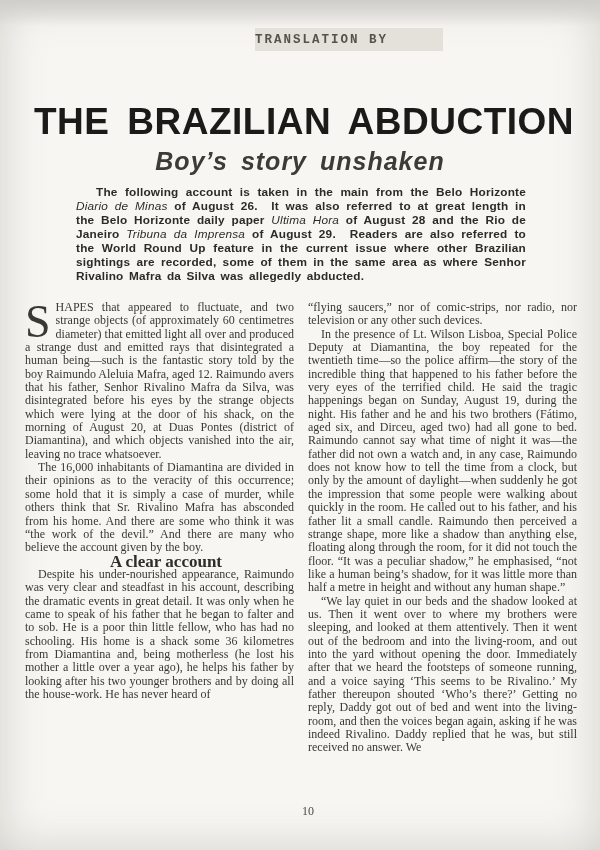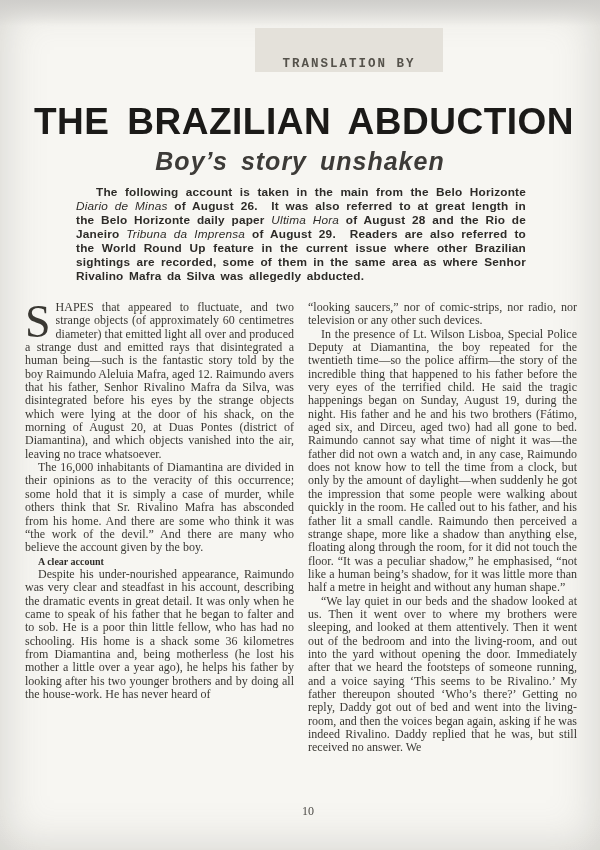--- a/index.html
+++ b/index.html
@@ -17,23 +17,23 @@
     box-shadow:inset 0 0 45px rgba(110,110,105,.28);
     overflow:hidden;
     color:#35332f;
   }
   .top-strip{
     position:absolute;top:0;left:0;width:100%;height:26px;
     background:linear-gradient(#cfcecb, rgba(207,206,203,0));
   }
   
   .stamp{
-    position:absolute;top:28px;left:255px;width:188px;height:44px;
+    position:absolute;top:28px;left:255px;width:188px;height:23px;
     background:#e4e1da;
-    display:flex;flex-direction:column;align-items:center;justify-content:flex-end;
+    display:flex;flex-direction:row;align-items:center;justify-content:space-between;
     font-family:"Liberation Mono", monospace;
     font-size:12.5px;line-height:16px;letter-spacing:2px;
     color:#55524b;font-weight:bold;
   }
   
   .title{
     position:absolute;top:76px;left:4px;width:100%;
     text-align:center;
     font-family:"Liberation Sans", sans-serif;
     font-weight:bold;font-size:37px;letter-spacing:.5px;word-spacing:7px;
@@ -70,21 +70,21 @@
   }
   .col p{margin:0;text-indent:13px;}
   .col p.noindent{text-indent:0;}
   .dropcap{
     float:left;
     font-size:46px;line-height:37px;
     margin:2px 5px 0 0;
     color:#3a3833;
   }
   .subhead{
-    font-weight:bold;font-size:10px;
+    text-align:center;font-weight:bold;font-size:17px;
     margin:9px 0 6px 0;text-indent:0;
     color:#2f2d29;
   }
   
   .folio{
     position:absolute;bottom:31px;left:8px;width:100%;
     text-align:center;font-size:12px;color:#4c4a46;
   }
 </style>
 </head>
@@ -103,20 +103,20 @@
   <div class="intro"><span>The following account is taken in the main from the Belo Horizonte </span><span class="it">Diario de Minas</span><span> of August 26.&nbsp; It was also referred to at great length in the Belo Horizonte daily paper </span><span class="it">Ultima Hora</span><span> of August 28 and the Rio de Janeiro </span><span class="it">Tribuna da Imprensa</span><span> of August 29.&nbsp; Readers are also referred to the World Round Up feature in the current issue where other Brazilian sightings are recorded, some of them in the same area as where Senhor Rivalino Mafra da Silva was allegedly abducted.</span></div>
 
   <div class="columns">
     <div class="col">
       <p class="noindent"><span class="dropcap">S</span><span>HAPES that appeared to fluctuate, and two strange objects (of approximately 60 centimetres diameter) that emitted light all over and produced a strange dust and emitted rays that disintegrated a human being—such is the fantastic story told by the boy Raimundo Aleluia Mafra, aged 12. Raimundo avers that his father, Senhor Rivalino Mafra da Silva, was disintegrated before his eyes by the strange objects which were lying at the door of his shack, on the morning of August 20, at Duas Pontes (district of Diamantina), and which objects vanished into the air, leaving no trace whatsoever.</span></p>
       <p>The 16,000 inhabitants of Diamantina are divided in their opinions as to the veracity of this occurrence; some hold that it is simply a case of murder, while others think that Sr. Rivalino Mafra has absconded from his home. And there are some who think it was “the work of the devil.” And there are many who believe the account given by the boy.</p>
       <p class="subhead">A clear account</p>
       <p>Despite his under-nourished appearance, Raimundo was very clear and steadfast in his account, describing the dramatic events in great detail. It was only when he came to speak of his father that he began to falter and to sob. He is a poor thin little fellow, who has had no schooling. His home is a shack some 36 kilometres from Diamantina and, being motherless (he lost his mother a little over a year ago), he helps his father by looking after his two younger brothers and by doing all the house-work. He has never heard of</p>
     </div>
     <div class="col">
-      <p class="noindent">“looking saucers,” nor of comic-strips, nor radio, nor television or any other such devices.</p>
+      <p class="noindent">“flying saucers,” nor of comic-strips, nor radio, nor television or any other such devices.</p>
       <p>In the presence of Lt. Wilson Lisboa, Special Police Deputy at Diamantina, the boy repeated for the twentieth time—so the police affirm—the story of the incredible thing that happened to his father before the very eyes of the terrified child. He said the tragic happenings began on Sunday, August 19, during the night. His father and he and his two brothers (Fátimo, aged six, and Dirceu, aged two) had all gone to bed. Raimundo cannot say what time of night it was—the father did not own a watch and, in any case, Raimundo does not know how to tell the time from a clock, but only by the amount of daylight—when suddenly he got the impression that some people were walking about quickly in the room. He called out to his father, and his father lit a small candle. Raimundo then perceived a strange shape, more like a shadow than anything else, floating along through the room, for it did not touch the floor. “It was a peculiar shadow,” he emphasised, “not like a human being’s shadow, for it was little more than half a metre in height and without any human shape.”</p>
       <p>“We lay quiet in our beds and the shadow looked at us. Then it went over to where my brothers were sleeping, and looked at them attentively. Then it went out of the bedroom and into the living-room, and out into the yard without opening the door. Immediately after that we heard the footsteps of someone running, and a voice saying ‘This seems to be Rivalino.’ My father thereupon shouted ‘Who’s there?’ Getting no reply, Daddy got out of bed and went into the living-room, and then the voices began again, asking if he was indeed Rivalino. Daddy replied that he was, but still received no answer. We</p>
     </div>
   </div>
 
   <div class="folio">10</div>
 </div>
 
 </body></html>

